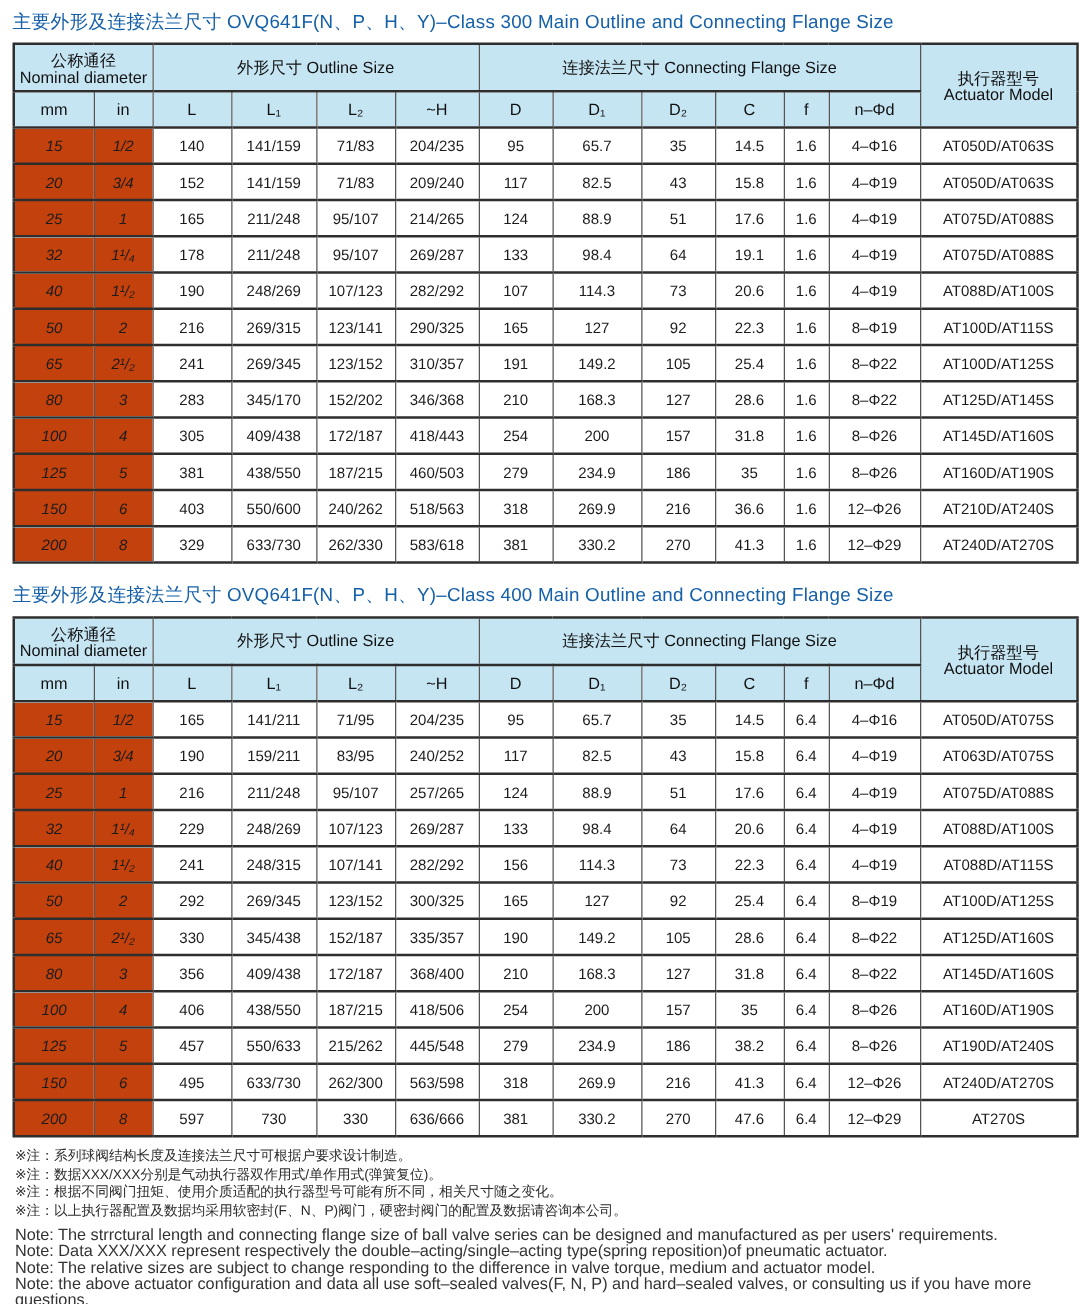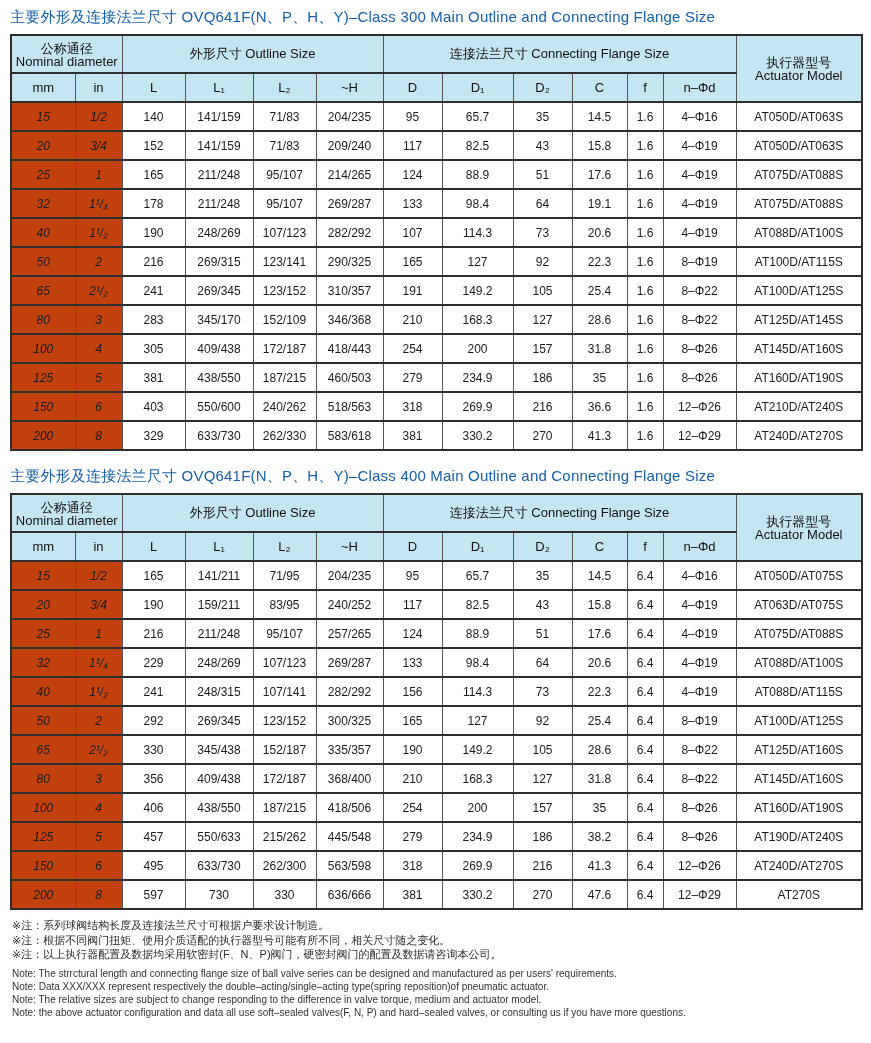--- a/index.html
+++ b/index.html
@@ -61,21 +61,21 @@
     margin: 8px 0 0 2px;
     padding: 0;
     list-style: none;
   }
   .notes li {
     font-size: 11px;
     line-height: 14.5px;
     color: #2b2b2b;
   }
   .notes.en li {
-    font-size: 10px;
+    font-size: 13px;
     line-height: 13px;
     color: #333;
   }
   .notes.en { margin-top: 5px; }
 </style>
 </head>
 <body>
 
 <div class="page">
 
@@ -229,21 +229,21 @@
           <td>25.4</td>
           <td>1.6</td>
           <td>8–Φ22</td>
           <td>AT100D/AT125S</td>
         </tr>
         <tr>
           <td class="dim-col">80</td>
           <td class="dim-col">3</td>
           <td>283</td>
           <td>345/170</td>
-          <td>152/109</td>
+          <td>152/202</td>
           <td>346/368</td>
           <td>210</td>
           <td>168.3</td>
           <td>127</td>
           <td>28.6</td>
           <td>1.6</td>
           <td>8–Φ22</td>
           <td>AT125D/AT145S</td>
         </tr>
         <tr>
@@ -534,20 +534,21 @@
           <td>47.6</td>
           <td>6.4</td>
           <td>12–Φ29</td>
           <td>AT270S</td>
         </tr>
       </tbody>
   </table>
 
   <ul class="notes zh">
     <li>※注：系列球阀结构长度及连接法兰尺寸可根据户要求设计制造。</li>
+    <li>※注：数据XXX/XXX分别是气动执行器双作用式/单作用式(弹簧复位)。</li>
     <li>※注：根据不同阀门扭矩、使用介质适配的执行器型号可能有所不同，相关尺寸随之变化。</li>
     <li>※注：以上执行器配置及数据均采用软密封(F、N、P)阀门，硬密封阀门的配置及数据请咨询本公司。</li>
   </ul>
   <ul class="notes en">
     <li>Note: The strrctural length and connecting flange size of ball valve series can be designed and manufactured as per users' requirements.</li>
     <li>Note: Data XXX/XXX represent respectively the double–acting/single–acting type(spring reposition)of pneumatic actuator.</li>
     <li>Note: The relative sizes are subject to change responding to the difference in valve torque, medium and actuator model.</li>
     <li>Note: the above actuator configuration and data all use soft–sealed valves(F, N, P) and hard–sealed valves, or consulting us if you have more questions.</li>
   </ul>
 

